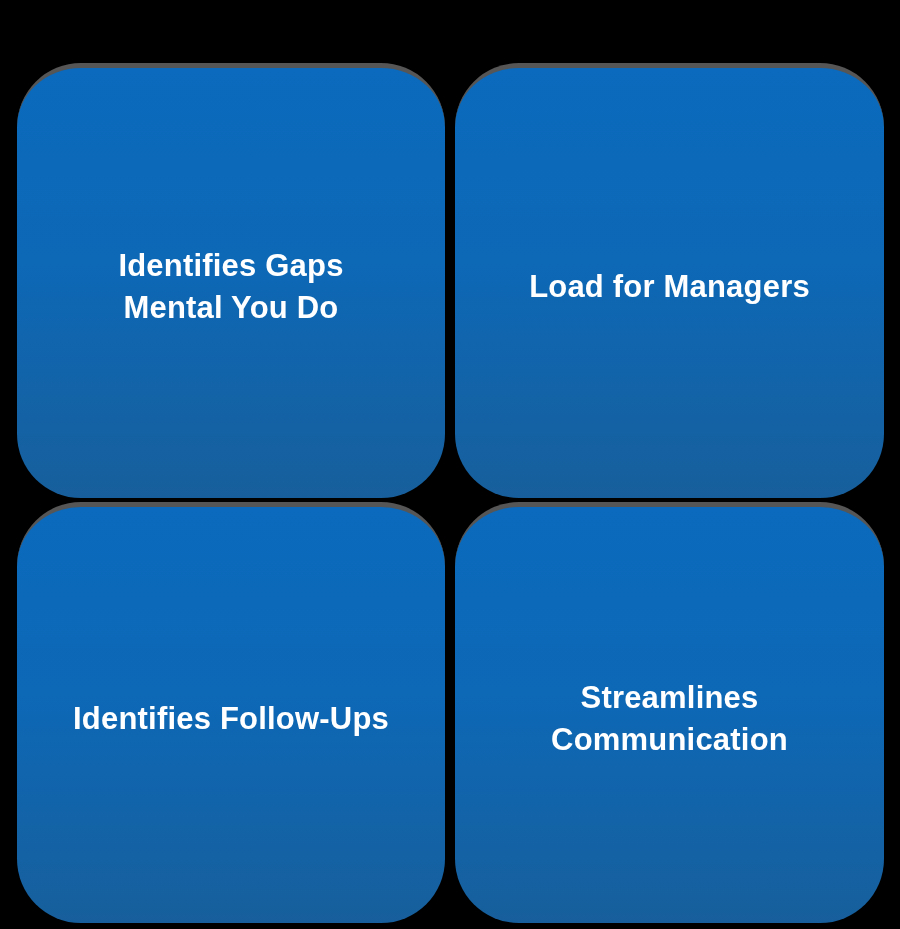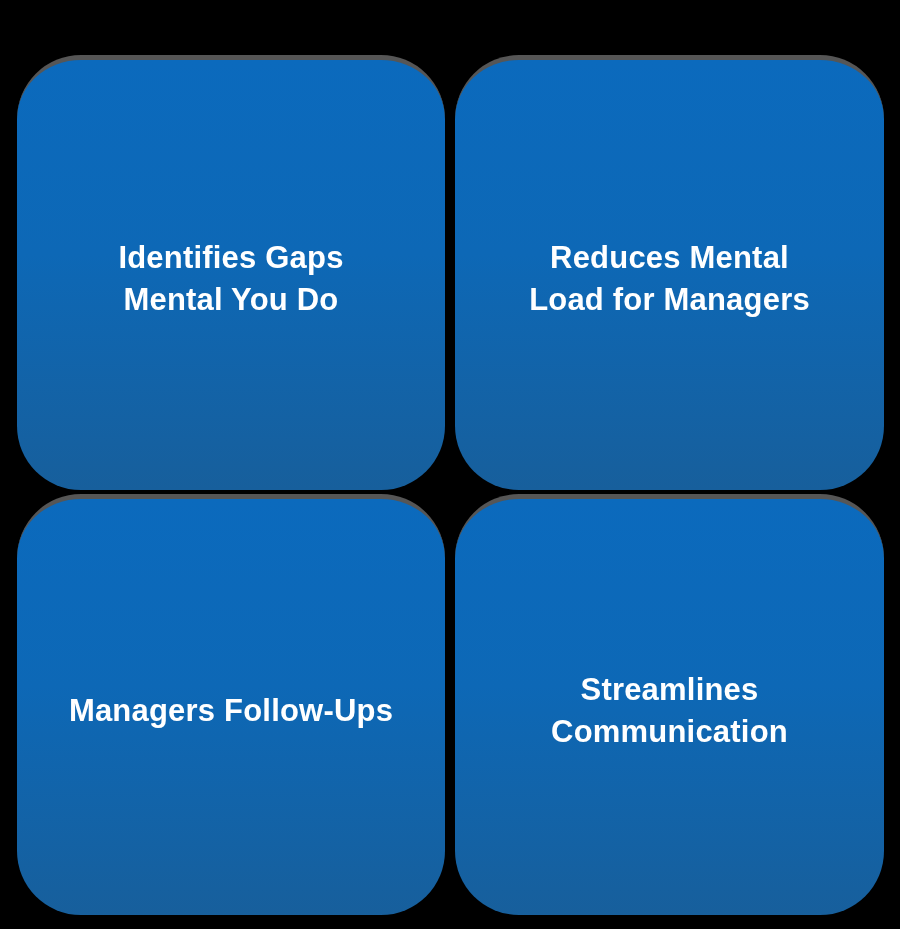--- a/index.html
+++ b/index.html
@@ -13,20 +13,21 @@
   html, body {
     width: 900px; height: 929px;
     background: var(--background);
     overflow: hidden;
     font-family: "Liberation Sans", sans-serif;
   }
   .canvas {
     position: relative;
     width: 900px; height: 892px;
     background: var(--background);
+    margin-top: 8px;
   }
   .grid {
     position: absolute;
     inset: 0;
     display: grid;
     grid-template-columns: 428px 429px;
     grid-template-rows: 435px 421px;
     column-gap: 10px;
     row-gap: 4px;
     padding: 55px 16px 14px 17px;
@@ -61,28 +62,27 @@
 
     <div class="card">
       <div class="card-text">
         <span>Identifies Gaps</span>
         <span>Mental You Do</span>
       </div>
     </div>
 
     <div class="card">
       <div class="card-text">
-        <span>Reduces Mental</span>
         <span>Load for Managers</span>
       </div>
     </div>
 
     <div class="card">
       <div class="card-text">
-        <span>Managers Follow-Ups</span>
+        <span>Identifies Follow-Ups</span>
       </div>
     </div>
 
     <div class="card">
       <div class="card-text">
         <span>Streamlines</span>
         <span>Communication</span>
       </div>
     </div>
 

